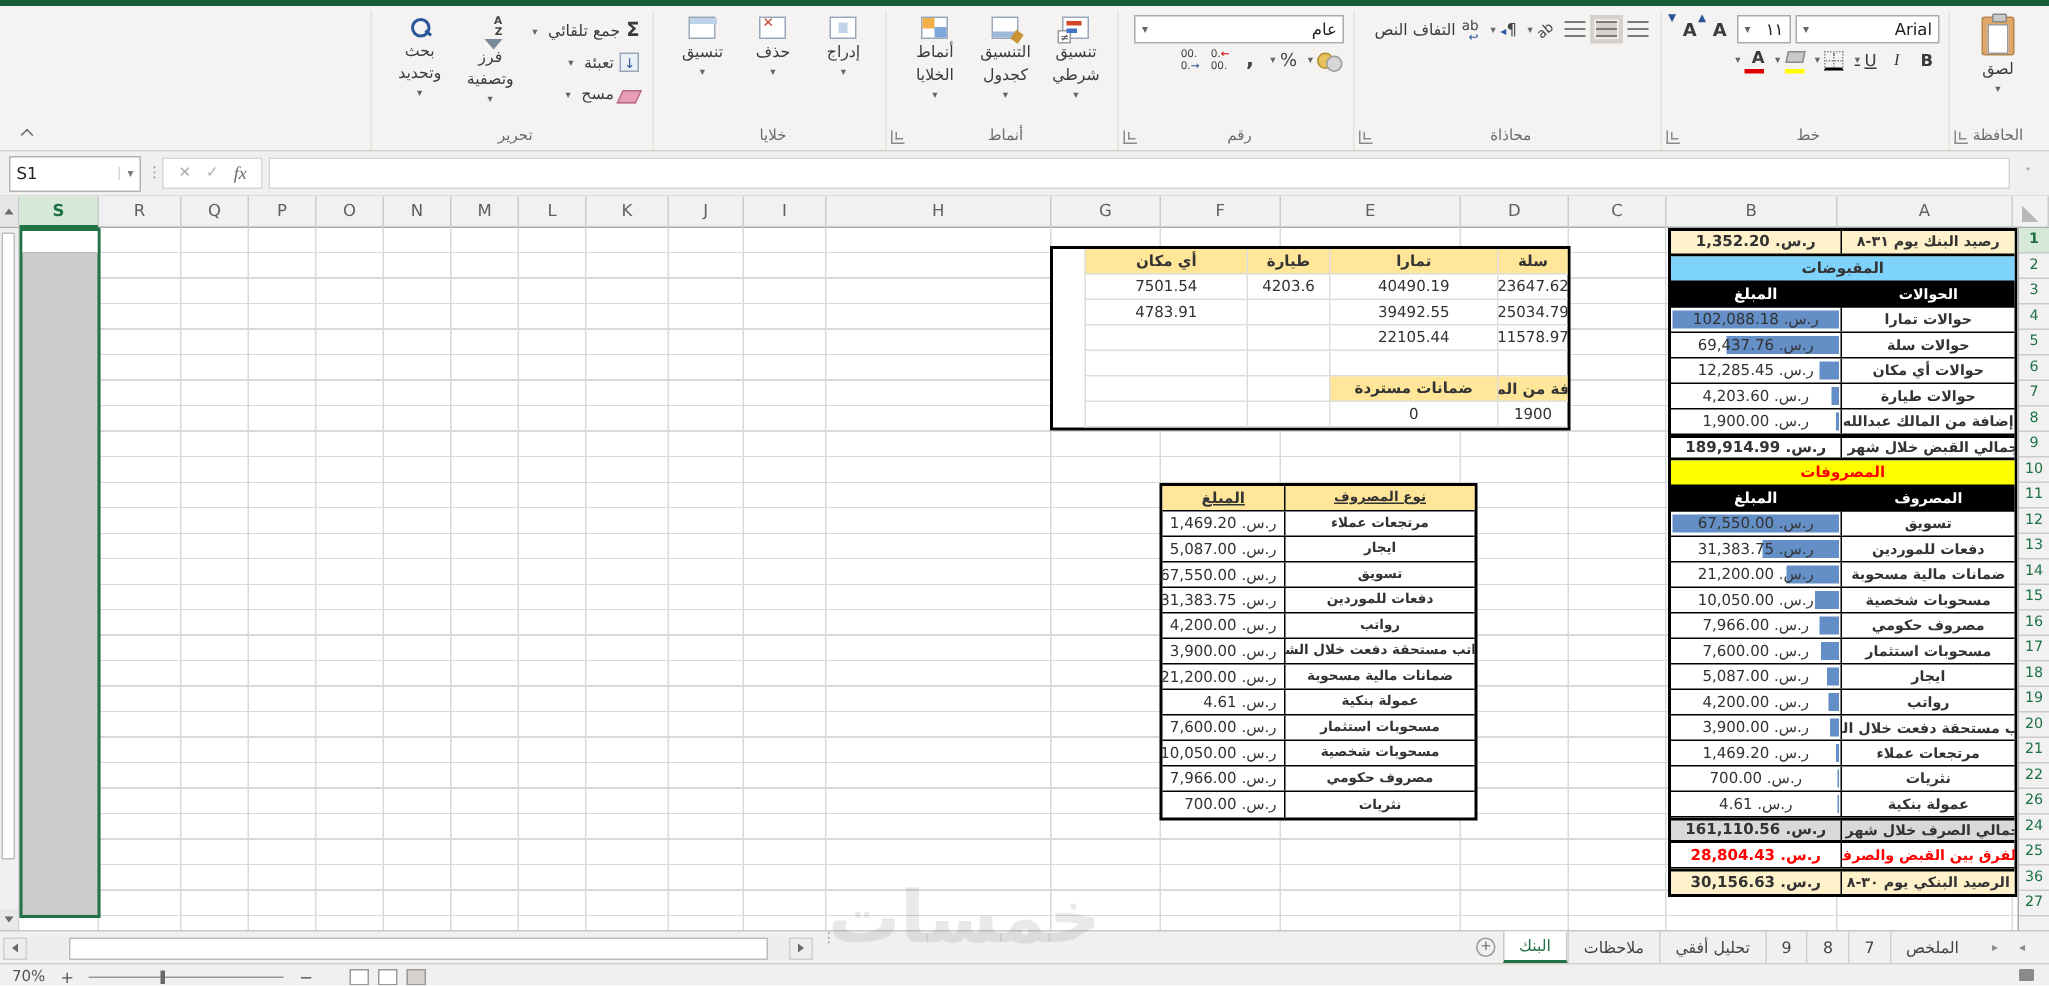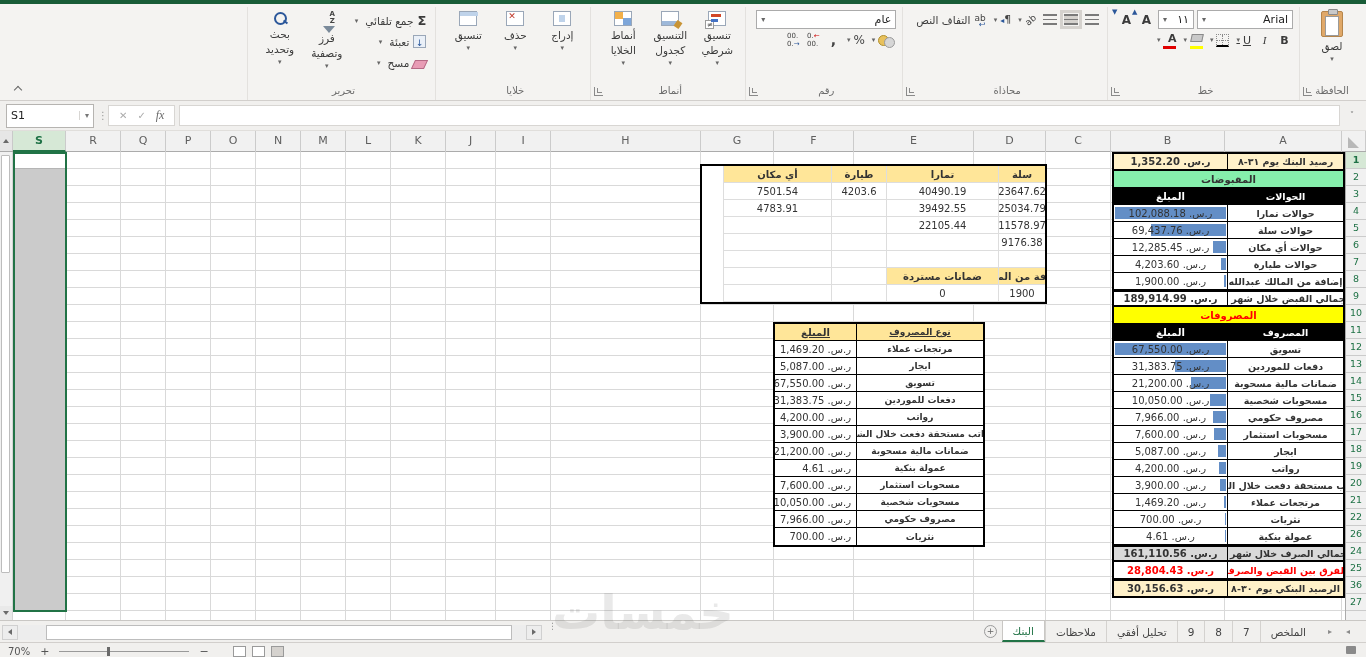--- a/index.html
+++ b/index.html
@@ -136,21 +136,21 @@
   .bt-row{display:flex;height:17px;border-bottom:1px solid #000}
   .bt-row:last-child{border-bottom:none}
   .bt-a{width:115px;display:flex;align-items:center;justify-content:center;font-weight:bold;font-size:9.5px;overflow:hidden;white-space:nowrap}
   .bt-b{width:114px;border-left:none;border-right:1px solid #000;position:relative;display:flex;align-items:center;justify-content:center;font-size:10px;overflow:hidden;white-space:nowrap}
   .bt-b{order:2}
   .bt-merged{width:100%;display:flex;align-items:center;justify-content:center;font-weight:bold}
   .dbar{position:absolute;right:1px;top:2px;bottom:2px;background:#638EC6;z-index:0}
   .vtxt{position:relative;z-index:1}
   .r-cream{background:#FFF1C9;font-weight:bold}
   .r-cream .bt-b{font-weight:bold}
-  .r-green{background:#86efac}
+  .r-green{background:#7dd3fc}
   .r-ylw{background:#FFFF00;color:#FF0000}
   .r-bhead{background:#000;color:#fff}
   .r-bhead .bt-a,.r-bhead .bt-b{font-weight:bold}
   .r-total{font-weight:bold;border-top:2px solid #000;border-bottom:2px solid #000}
   .r-total .bt-b{font-weight:bold}
   .r-gray{background:#D9D9D9}
   .r-red{color:#FF0000}
   .r-red .bt-b{color:#FF0000;font-weight:bold}
   .r-b2{border-bottom:2px solid #000}
   
@@ -470,26 +470,20 @@
         </div>
         <div class="t1-row">
           <div class="t1c t1c0">25034.79</div>
           <div class="t1c t1c1">39492.55</div>
           <div class="t1c t1c2"></div>
           <div class="t1c t1c3">4783.91</div>
         </div>
         <div class="t1-row">
           <div class="t1c t1c0">11578.97</div>
           <div class="t1c t1c1">22105.44</div>
-          <div class="t1c t1c2"></div>
-          <div class="t1c t1c3"></div>
-        </div>
-        <div class="t1-row">
-          <div class="t1c t1c0">9176.38</div>
-          <div class="t1c t1c1"></div>
           <div class="t1c t1c2"></div>
           <div class="t1c t1c3"></div>
         </div>
         <div class="t1-row">
           <div class="t1c t1c0"></div>
           <div class="t1c t1c1"></div>
           <div class="t1c t1c2"></div>
           <div class="t1c t1c3"></div>
         </div>
         <div class="t1-row">

